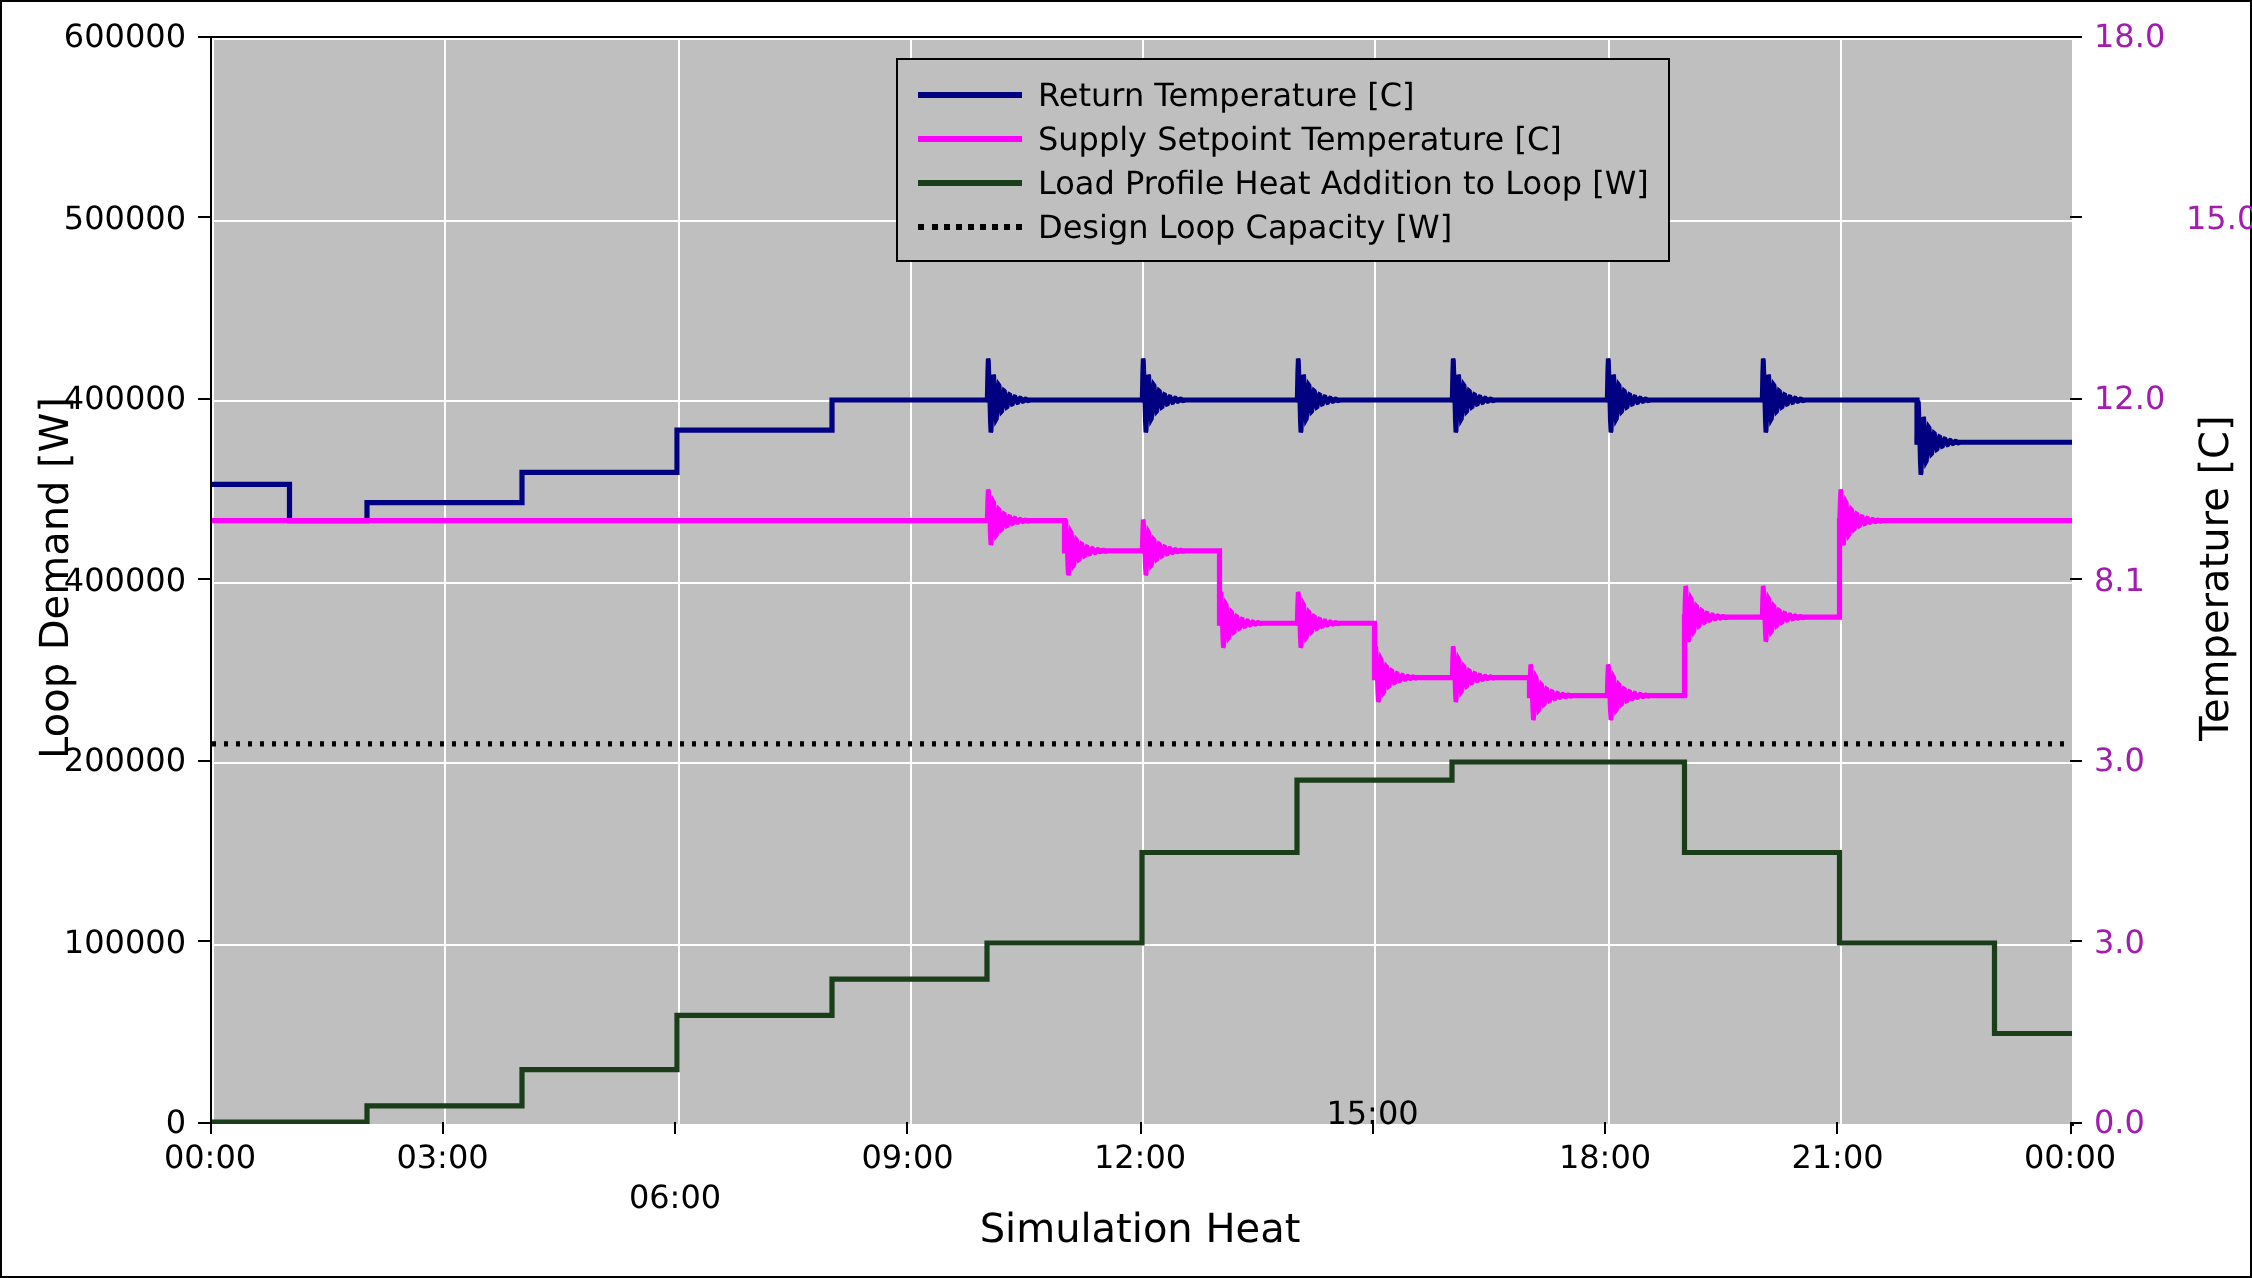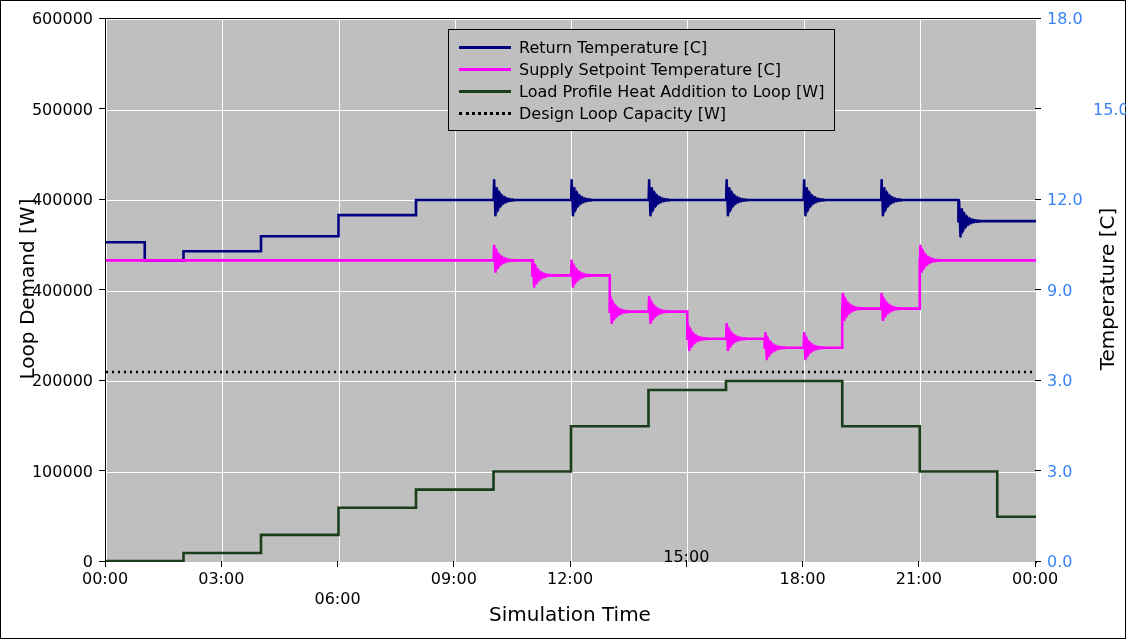--- a/index.html
+++ b/index.html
@@ -40,21 +40,21 @@
     position: absolute;
     transform: translateY(-50%);
     font-size: 16px;
     color: #000;
     text-align: right;
   }
   .tick-label-yright {
     position: absolute;
     transform: translateY(-50%);
     font-size: 16px;
-    color: #3b82f6;
+    color: #a21caf;
     text-align: center;
   }
   .axis-label-x {
     position: absolute;
     transform: translateX(-50%);
     font-size: 20px;
     color: #000;
     white-space: nowrap;
   }
   .axis-label-yleft {
@@ -142,21 +142,21 @@
         <path d="M580.82 319.77 L581.25 319.77 L581.52 309.65 L581.78 304.19 L582.05 304.95 L582.32 311.06 L582.58 319.77 L582.85 327.65 L583.11 331.90 L583.38 331.31 L583.65 326.55 L583.91 319.77 L584.18 313.63 L584.45 310.32 L584.71 310.78 L584.98 314.48 L585.25 319.77 L585.51 324.55 L585.78 327.12 L586.05 326.77 L586.31 323.88 L586.58 319.77 L586.84 316.04 L587.11 314.04 L587.38 314.32 L587.64 316.56 L587.91 319.77 L588.18 322.67 L588.44 324.23 L588.71 324.01 L588.98 322.26 L589.24 319.77 L589.51 317.51 L589.77 316.29 L590.04 316.46 L590.31 317.82 L590.57 319.77 L590.84 321.53 L591.11 322.47 L591.37 322.34 L591.64 321.28 L591.91 319.77 L592.17 318.40 L592.44 317.66 L592.71 317.76 L592.97 318.59 L593.24 319.77 L593.50 320.83 L593.77 321.41 L594.04 321.33 L594.30 320.68 L594.57 319.77 L594.84 318.94 L595.10 318.49 L595.37 318.55 L595.64 319.05 L595.90 319.77 L596.17 320.41 L596.44 320.76 L596.70 320.71 L596.97 320.32 L597.23 319.77 L597.50 319.26 L597.77 318.99 L598.03 319.03 L598.30 319.33 L598.57 319.77 L598.83 320.16 L599.10 320.37 L599.37 320.34 L599.63 320.10 L599.90 319.77 L600.16 319.46 L600.43 319.30 L600.70 319.32 L600.96 319.50 L601.23 319.77 L601.50 320.00 L601.76 320.13 L602.03 320.12 L602.30 319.97 L602.56 319.77 " fill="none" stroke="#ff00ff" stroke-width="2.2"></path>
         <path d="M619.57 319.77 L620.00 319.77 L620.27 309.65 L620.53 304.19 L620.80 304.95 L621.07 311.06 L621.33 319.77 L621.60 327.65 L621.86 331.90 L622.13 331.31 L622.40 326.55 L622.66 319.77 L622.93 313.63 L623.20 310.32 L623.46 310.78 L623.73 314.48 L624.00 319.77 L624.26 324.55 L624.53 327.12 L624.80 326.77 L625.06 323.88 L625.33 319.77 L625.59 316.04 L625.86 314.04 L626.13 314.32 L626.39 316.56 L626.66 319.77 L626.93 322.67 L627.19 324.23 L627.46 324.01 L627.73 322.26 L627.99 319.77 L628.26 317.51 L628.52 316.29 L628.79 316.46 L629.06 317.82 L629.32 319.77 L629.59 321.53 L629.86 322.47 L630.12 322.34 L630.39 321.28 L630.66 319.77 L630.92 318.40 L631.19 317.66 L631.46 317.76 L631.72 318.59 L631.99 319.77 L632.25 320.83 L632.52 321.41 L632.79 321.33 L633.05 320.68 L633.32 319.77 L633.59 318.94 L633.85 318.49 L634.12 318.55 L634.39 319.05 L634.65 319.77 L634.92 320.41 L635.19 320.76 L635.45 320.71 L635.72 320.32 L635.98 319.77 L636.25 319.26 L636.52 318.99 L636.78 319.03 L637.05 319.33 L637.32 319.77 L637.58 320.16 L637.85 320.37 L638.12 320.34 L638.38 320.10 L638.65 319.77 L638.91 319.46 L639.18 319.30 L639.45 319.32 L639.71 319.50 L639.98 319.77 L640.25 320.00 L640.51 320.13 L640.78 320.12 L641.05 319.97 L641.31 319.77 " fill="none" stroke="#ff00ff" stroke-width="2.2"></path>
         <path d="M658.32 328.82 L658.75 328.82 L659.02 318.70 L659.28 313.24 L659.55 314.00 L659.82 320.11 L660.08 328.82 L660.35 336.70 L660.61 340.95 L660.88 340.36 L661.15 335.60 L661.41 328.82 L661.68 322.68 L661.95 319.37 L662.21 319.83 L662.48 323.53 L662.75 328.82 L663.01 333.60 L663.28 336.17 L663.55 335.82 L663.81 332.93 L664.08 328.82 L664.34 325.09 L664.61 323.09 L664.88 323.37 L665.14 325.61 L665.41 328.82 L665.68 331.72 L665.94 333.28 L666.21 333.06 L666.48 331.31 L666.74 328.82 L667.01 326.56 L667.27 325.34 L667.54 325.51 L667.81 326.87 L668.07 328.82 L668.34 330.58 L668.61 331.52 L668.87 331.39 L669.14 330.33 L669.41 328.82 L669.67 327.45 L669.94 326.71 L670.21 326.81 L670.47 327.64 L670.74 328.82 L671.00 329.88 L671.27 330.46 L671.54 330.38 L671.80 329.73 L672.07 328.82 L672.34 327.99 L672.60 327.54 L672.87 327.60 L673.14 328.10 L673.40 328.82 L673.67 329.46 L673.94 329.81 L674.20 329.76 L674.47 329.37 L674.73 328.82 L675.00 328.31 L675.27 328.04 L675.53 328.08 L675.80 328.38 L676.07 328.82 L676.33 329.21 L676.60 329.42 L676.87 329.39 L677.13 329.15 L677.40 328.82 L677.66 328.51 L677.93 328.35 L678.20 328.37 L678.46 328.55 L678.73 328.82 L679.00 329.05 L679.26 329.18 L679.53 329.17 L679.80 329.02 L680.06 328.82 " fill="none" stroke="#ff00ff" stroke-width="2.2"></path>
         <path d="M697.07 328.82 L697.50 328.82 L697.77 318.70 L698.03 313.24 L698.30 314.00 L698.57 320.11 L698.83 328.82 L699.10 336.70 L699.36 340.95 L699.63 340.36 L699.90 335.60 L700.16 328.82 L700.43 322.68 L700.70 319.37 L700.96 319.83 L701.23 323.53 L701.50 328.82 L701.76 333.60 L702.03 336.17 L702.30 335.82 L702.56 332.93 L702.83 328.82 L703.09 325.09 L703.36 323.09 L703.63 323.37 L703.89 325.61 L704.16 328.82 L704.43 331.72 L704.69 333.28 L704.96 333.06 L705.23 331.31 L705.49 328.82 L705.76 326.56 L706.02 325.34 L706.29 325.51 L706.56 326.87 L706.82 328.82 L707.09 330.58 L707.36 331.52 L707.62 331.39 L707.89 330.33 L708.16 328.82 L708.42 327.45 L708.69 326.71 L708.96 326.81 L709.22 327.64 L709.49 328.82 L709.75 329.88 L710.02 330.46 L710.29 330.38 L710.55 329.73 L710.82 328.82 L711.09 327.99 L711.35 327.54 L711.62 327.60 L711.89 328.10 L712.15 328.82 L712.42 329.46 L712.69 329.81 L712.95 329.76 L713.22 329.37 L713.48 328.82 L713.75 328.31 L714.02 328.04 L714.28 328.08 L714.55 328.38 L714.82 328.82 L715.08 329.21 L715.35 329.42 L715.62 329.39 L715.88 329.15 L716.15 328.82 L716.41 328.51 L716.68 328.35 L716.95 328.37 L717.21 328.55 L717.48 328.82 L717.75 329.05 L718.01 329.18 L718.28 329.17 L718.55 329.02 L718.81 328.82 " fill="none" stroke="#ff00ff" stroke-width="2.2"></path>
         <path d="M735.82 289.60 L736.25 289.60 L736.52 279.48 L736.78 274.02 L737.05 274.78 L737.32 280.89 L737.58 289.60 L737.85 297.48 L738.11 301.73 L738.38 301.14 L738.65 296.38 L738.91 289.60 L739.18 283.46 L739.45 280.15 L739.71 280.61 L739.98 284.32 L740.25 289.60 L740.51 294.38 L740.78 296.96 L741.05 296.60 L741.31 293.71 L741.58 289.60 L741.84 285.88 L742.11 283.87 L742.38 284.15 L742.64 286.40 L742.91 289.60 L743.18 292.50 L743.44 294.06 L743.71 293.84 L743.98 292.10 L744.24 289.60 L744.51 287.34 L744.77 286.12 L745.04 286.29 L745.31 287.66 L745.57 289.60 L745.84 291.36 L746.11 292.31 L746.37 292.17 L746.64 291.11 L746.91 289.60 L747.17 288.23 L747.44 287.49 L747.71 287.59 L747.97 288.42 L748.24 289.60 L748.50 290.67 L748.77 291.24 L749.04 291.16 L749.30 290.52 L749.57 289.60 L749.84 288.77 L750.10 288.32 L750.37 288.38 L750.64 288.89 L750.90 289.60 L751.17 290.25 L751.44 290.60 L751.70 290.55 L751.97 290.16 L752.23 289.60 L752.50 289.10 L752.77 288.82 L753.03 288.86 L753.30 289.17 L753.57 289.60 L753.83 289.99 L754.10 290.20 L754.37 290.17 L754.63 289.94 L754.90 289.60 L755.16 289.29 L755.43 289.13 L755.70 289.15 L755.96 289.34 L756.23 289.60 L756.50 289.84 L756.76 289.97 L757.03 289.95 L757.30 289.80 L757.56 289.60 " fill="none" stroke="#ff00ff" stroke-width="2.2"></path>
         <path d="M774.57 289.60 L775.00 289.60 L775.27 279.48 L775.53 274.02 L775.80 274.78 L776.07 280.89 L776.33 289.60 L776.60 297.48 L776.86 301.73 L777.13 301.14 L777.40 296.38 L777.66 289.60 L777.93 283.46 L778.20 280.15 L778.46 280.61 L778.73 284.32 L779.00 289.60 L779.26 294.38 L779.53 296.96 L779.80 296.60 L780.06 293.71 L780.33 289.60 L780.59 285.88 L780.86 283.87 L781.13 284.15 L781.39 286.40 L781.66 289.60 L781.93 292.50 L782.19 294.06 L782.46 293.84 L782.73 292.10 L782.99 289.60 L783.26 287.34 L783.52 286.12 L783.79 286.29 L784.06 287.66 L784.32 289.60 L784.59 291.36 L784.86 292.31 L785.12 292.17 L785.39 291.11 L785.66 289.60 L785.92 288.23 L786.19 287.49 L786.46 287.59 L786.72 288.42 L786.99 289.60 L787.25 290.67 L787.52 291.24 L787.79 291.16 L788.05 290.52 L788.32 289.60 L788.59 288.77 L788.85 288.32 L789.12 288.38 L789.39 288.89 L789.65 289.60 L789.92 290.25 L790.19 290.60 L790.45 290.55 L790.72 290.16 L790.98 289.60 L791.25 289.10 L791.52 288.82 L791.78 288.86 L792.05 289.17 L792.32 289.60 L792.58 289.99 L792.85 290.20 L793.12 290.17 L793.38 289.94 L793.65 289.60 L793.91 289.29 L794.18 289.13 L794.45 289.15 L794.71 289.34 L794.98 289.60 L795.25 289.84 L795.51 289.97 L795.78 289.95 L796.05 289.80 L796.31 289.60 " fill="none" stroke="#ff00ff" stroke-width="2.2"></path>
         <path d="M813.32 241.33 L813.75 241.33 L814.02 231.21 L814.28 225.76 L814.55 226.52 L814.82 232.62 L815.08 241.33 L815.35 249.21 L815.61 253.46 L815.88 252.87 L816.15 248.12 L816.41 241.33 L816.68 235.20 L816.95 231.89 L817.21 232.35 L817.48 236.05 L817.75 241.33 L818.01 246.11 L818.28 248.69 L818.55 248.33 L818.81 245.45 L819.08 241.33 L819.34 237.61 L819.61 235.60 L819.88 235.88 L820.14 238.13 L820.41 241.33 L820.68 244.23 L820.94 245.80 L821.21 245.58 L821.48 243.83 L821.74 241.33 L822.01 239.08 L822.27 237.86 L822.54 238.03 L822.81 239.39 L823.07 241.33 L823.34 243.09 L823.61 244.04 L823.87 243.91 L824.14 242.85 L824.41 241.33 L824.67 239.96 L824.94 239.23 L825.21 239.33 L825.47 240.15 L825.74 241.33 L826.00 242.40 L826.27 242.98 L826.54 242.89 L826.80 242.25 L827.07 241.33 L827.34 240.50 L827.60 240.05 L827.87 240.12 L828.14 240.62 L828.40 241.33 L828.67 241.98 L828.94 242.33 L829.20 242.28 L829.47 241.89 L829.73 241.33 L830.00 240.83 L830.27 240.56 L830.53 240.60 L830.80 240.90 L831.07 241.33 L831.33 241.73 L831.60 241.94 L831.87 241.91 L832.13 241.67 L832.40 241.33 L832.66 241.03 L832.93 240.86 L833.20 240.89 L833.46 241.07 L833.73 241.33 L834.00 241.57 L834.26 241.70 L834.53 241.68 L834.80 241.54 L835.06 241.33 " fill="none" stroke="#ff00ff" stroke-width="2.2"></path>
       </svg>
     </div>
 
-  <div class="axis-label-x" style="left:569px; top:601px;">Simulation Time</div>
+  <div class="axis-label-x" style="left:569px; top:601px;">Simulation Heat</div>
 
   <div class="axis-label-yleft" style="left:26px; top:288px;">Loop Demand [W]</div>
 
   <div class="axis-label-yright" style="left:1106px; top:288px;">Temperature [C]</div>
 
   <div class="legend-box" style="left:447px; top:28px;">
     <div class="legend-row">
       <span class="legend-swatch" style="border-top-color:#000080;"></span>
       <span>Return Temperature [C]</span>
     </div>
@@ -206,20 +206,20 @@
     <div class="tick-label-yleft" style="right: 1032px; top: 107.5px;">500000</div>
     <div class="tick-mark" style="left: 98px; top: 16.5px; width: 6px; height: 1px;"></div>
     <div class="tick-label-yleft" style="right: 1032px; top: 17px;">600000</div>
     <div class="tick-mark" style="left: 1034px; top: 559.5px; width: 6px; height: 1px;"></div>
     <div class="tick-label-yright" style="left: 1046px; top: 560px;">0.0</div>
     <div class="tick-mark" style="left: 1034px; top: 469px; width: 6px; height: 1px;"></div>
     <div class="tick-label-yright" style="left: 1046px; top: 469.5px;">3.0</div>
     <div class="tick-mark" style="left: 1034px; top: 378.5px; width: 6px; height: 1px;"></div>
     <div class="tick-label-yright" style="left: 1046px; top: 379px;">3.0</div>
     <div class="tick-mark" style="left: 1034px; top: 288px; width: 6px; height: 1px;"></div>
-    <div class="tick-label-yright" style="left: 1046px; top: 288.5px;">9.0</div>
+    <div class="tick-label-yright" style="left: 1046px; top: 288.5px;">8.1</div>
     <div class="tick-mark" style="left: 1034px; top: 197.5px; width: 6px; height: 1px;"></div>
     <div class="tick-label-yright" style="left: 1046px; top: 198px;">12.0</div>
     <div class="tick-mark" style="left: 1034px; top: 107px; width: 6px; height: 1px;"></div>
     <div class="tick-label-yright" style="left: 1092px; top: 107.5px;">15.0</div>
     <div class="tick-mark" style="left: 1034px; top: 16.5px; width: 6px; height: 1px;"></div>
     <div class="tick-label-yright" style="left: 1046px; top: 17px;">18.0</div>
   </div>
 
 </body></html>

